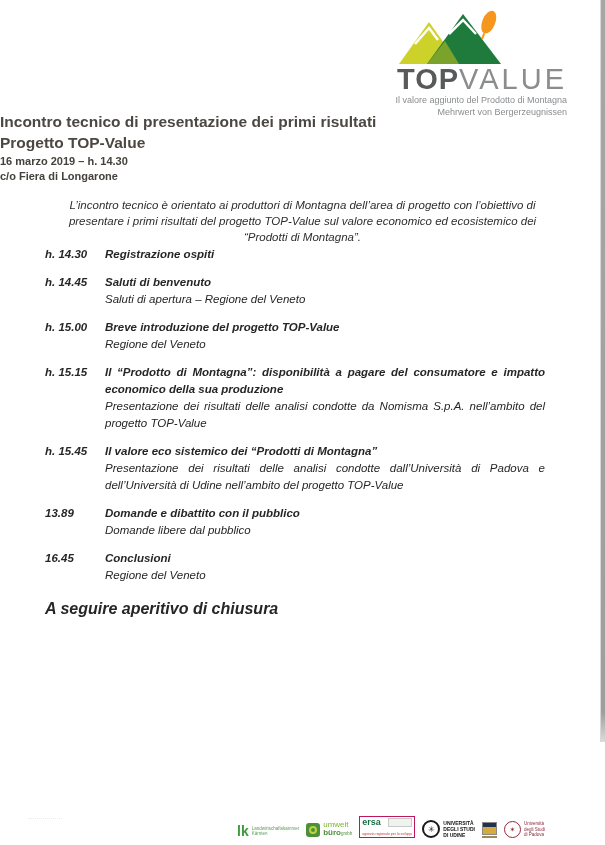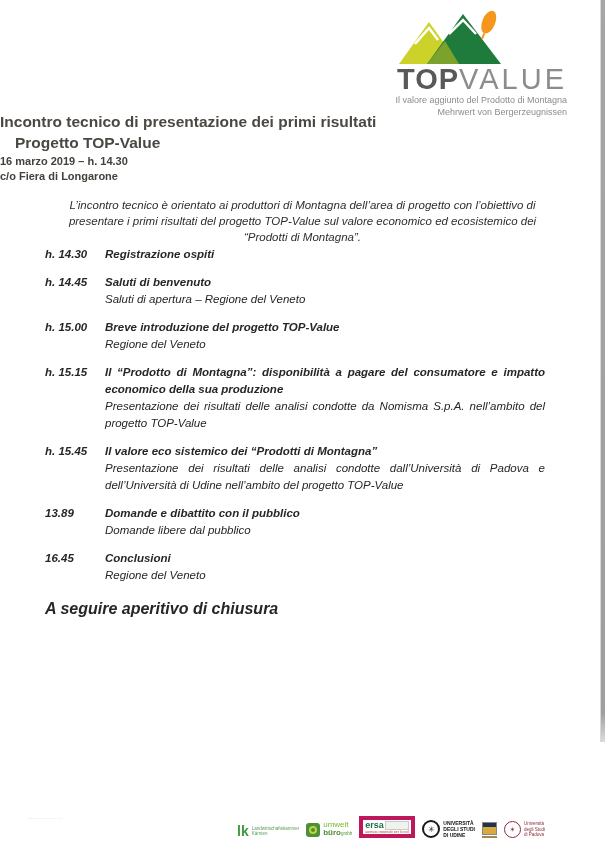--- a/index.html
+++ b/index.html
@@ -15,21 +15,21 @@
   .brand{position:absolute;left:335px;top:8px;width:232px;text-align:right;}
   .brand svg{display:block;margin:0 auto;}
   .brand-word{font-size:29px;line-height:30px;letter-spacing:1px;margin-top:-2px;white-space:nowrap;}
   .brand-top{font-weight:bold;color:#58595b;}
   .brand-value{font-weight:400;color:#8a8c8e;letter-spacing:3px;}
   .brand-tag{font-size:9px;line-height:12px;color:#8a8c8e;white-space:nowrap;}
 
   
   .title-block{position:absolute;left:0;top:112px;width:605px;text-align:left;color:#4b4742;}
   .title-1{font-size:15.5px;font-weight:bold;line-height:20px;}
-  .title-2{font-size:15.5px;font-weight:bold;line-height:22px;margin-left:15px;}
+  .title-2{font-size:15.5px;font-weight:bold;line-height:22px;}
   .title-sub{font-size:11px;font-weight:bold;line-height:15px;color:#45413c;}
 
   
   .intro{position:absolute;left:48px;top:197px;width:509px;text-align:center;
          font-style:italic;font-size:11.5px;line-height:16px;color:#2e2e2e;}
 
   
   .agenda{position:absolute;left:45px;top:246px;width:500px;font-size:11.5px;font-style:italic;color:#262626;}
   .row{display:flex;margin-bottom:11px;font-style:italic;}
   .time{width:60px;flex:0 0 60px;font-weight:bold;line-height:17px;}
@@ -46,21 +46,21 @@
   .footer{position:absolute;left:237px;top:804px;height:34px;display:flex;align-items:flex-end;gap:7px;}
   .flogo{display:flex;align-items:center;gap:3px;}
   .lk-mark{font-size:14px;font-weight:bold;color:#3f9b3f;line-height:14px;}
   .lk-cap{font-size:4.5px;line-height:5.5px;color:#5ba05a;text-align:left;}
   .ub-square{width:14px;height:14px;border-radius:3px;background:#4e8f3c;position:relative;flex:0 0 14px;}
   .ub-square::after{content:"";position:absolute;left:3px;top:3px;width:8px;height:8px;border-radius:50%;
                     border:2px solid #bcd63a;box-sizing:border-box;}
   .ub-text{font-size:8px;line-height:8px;color:#76b82a;text-align:left;}
   .ub-line2{font-weight:bold;color:#4e8f3c;}
   .ub-suffix{font-size:4.5px;color:#4e8f3c;}
-  .ersa-box{width:56px;height:22px;border:4px solid #be185d;background:#fff;display:flex;flex-direction:column;
+  .ersa-box{width:56px;height:22px;border:1px solid #be185d;background:#fff;display:flex;flex-direction:column;
             justify-content:space-between;padding:1px 2px;box-sizing:border-box;}
   .ersa-topline{display:flex;align-items:center;justify-content:space-between;}
   .ersa-name{font-size:9px;font-weight:bold;color:#1d6e46;line-height:9px;}
   .ersa-emblem{width:22px;height:7px;border:1px solid #c9c9c9;background:#eef3ee;}
   .ersa-cap{font-size:3.5px;line-height:4px;color:#c0392b;white-space:nowrap;overflow:hidden;}
   .seal-black{width:18px;height:18px;border-radius:50%;border:2px solid #1a1a1a;box-sizing:border-box;
               display:flex;align-items:center;justify-content:center;font-size:8px;color:#1a1a1a;flex:0 0 18px;}
   .uni-lines{font-size:5px;line-height:6px;font-weight:bold;color:#111;text-align:left;}
   .pic-logo{width:15px;height:13px;background:linear-gradient(#20324f 0 35%,#d8a93c 35% 100%);
             border:1px solid #888;box-sizing:border-box;}

